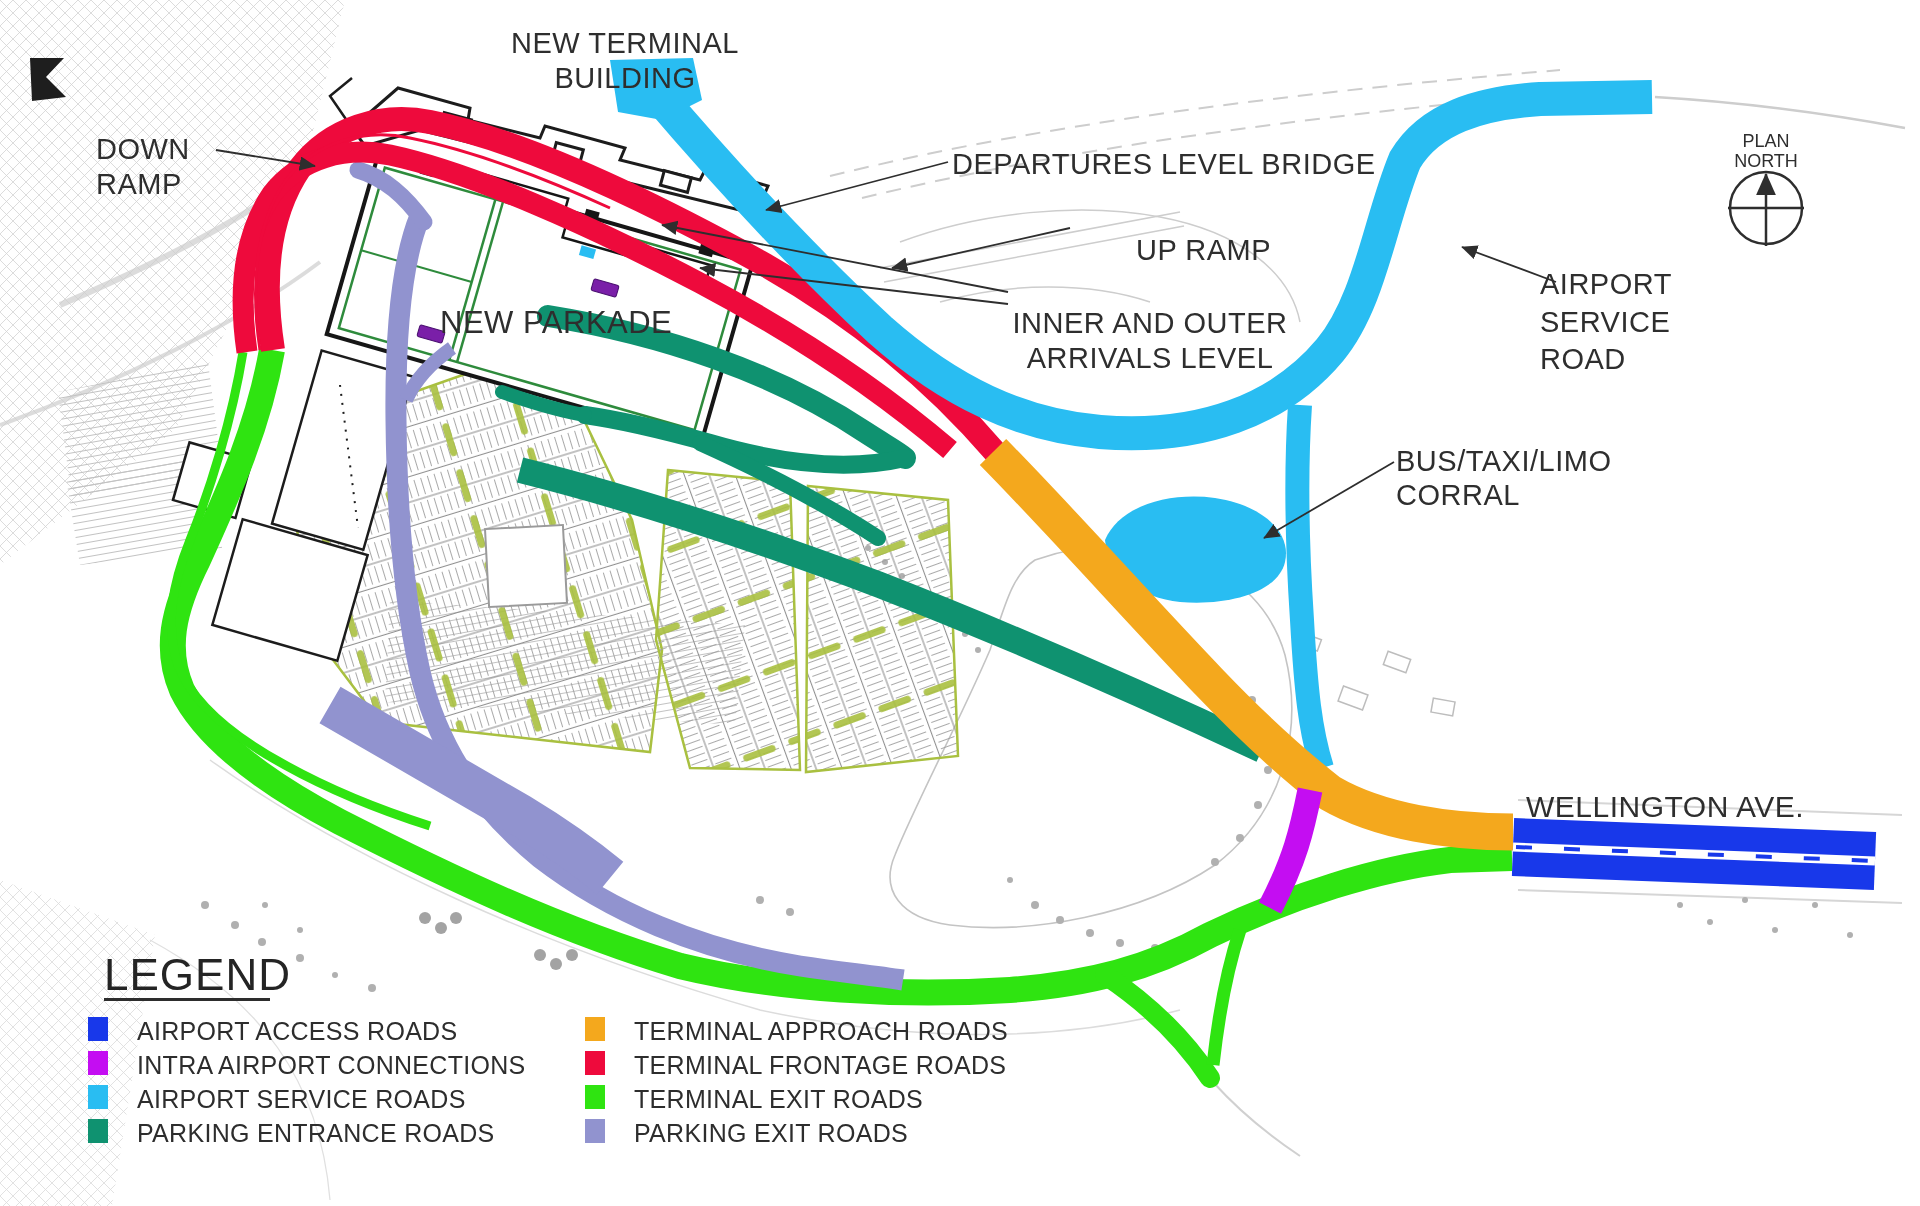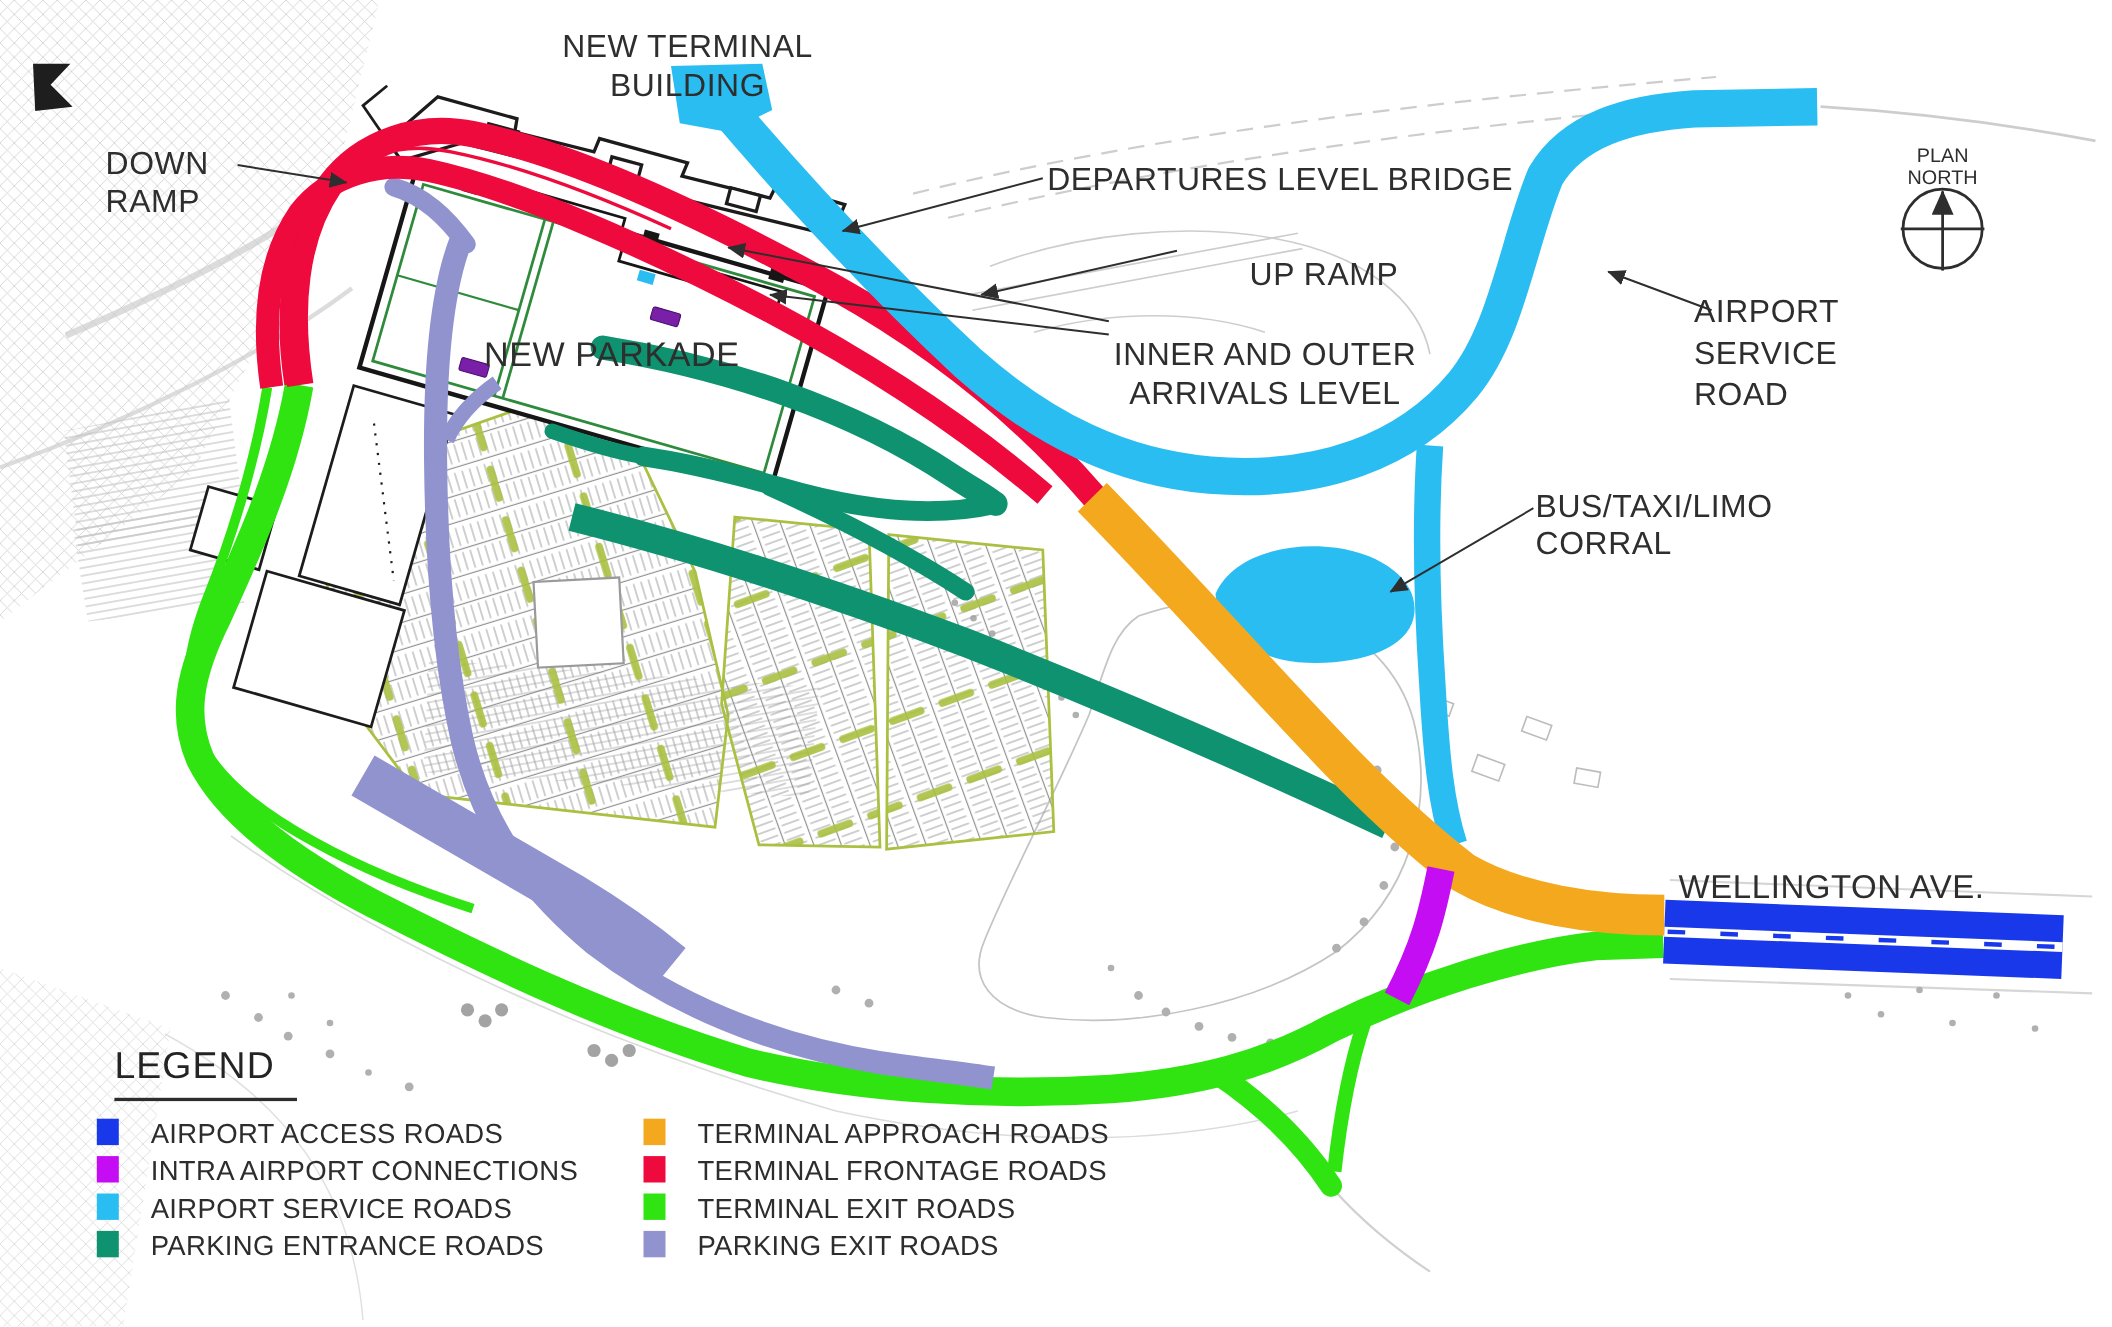--- a/index.html
+++ b/index.html
@@ -3,21 +3,21 @@
 <meta charset="utf-8">
 <style>
   html,body{margin:0;padding:0;background:#ffffff;}
   .stage{position:relative;width:1920px;height:1206px;background:#ffffff;overflow:hidden;
          font-family:"Liberation Sans", sans-serif;color:#2d2d2d;}
   svg{position:absolute;left:0;top:0;}
   .lbl{position:absolute;white-space:pre-line;color:#2e2e2e;line-height:1.22;}
   .big{font-size:29px;letter-spacing:0.5px;}
   .ctr{text-align:center;}
   .small{font-size:18px;line-height:1.1;}
-  .legend-title{position:absolute;font-size:34px;letter-spacing:1px;color:#242424;text-align:right;}
+  .legend-title{position:absolute;font-size:44px;letter-spacing:1px;color:#242424;text-align:right;}
   .legend-underline{position:absolute;height:3px;background:#2d2d2d;}
   .lrow{position:absolute;display:flex;gap:29px;height:28px;}
   .sw{width:20px;height:24px;flex:0 0 auto;}
   .ltxt{font-size:25px;letter-spacing:0.3px;color:#2d2d2d;}
 </style>
 </head>
 <body>
 
 <div class="stage">
 

